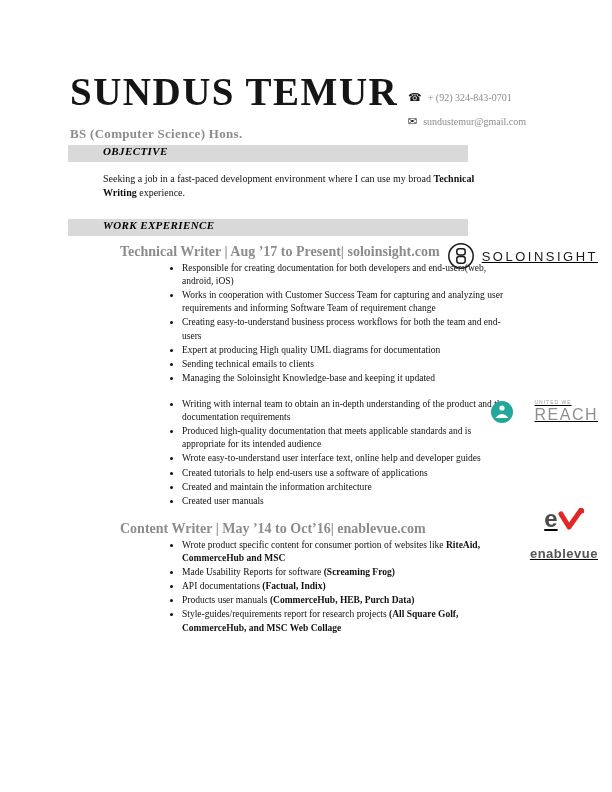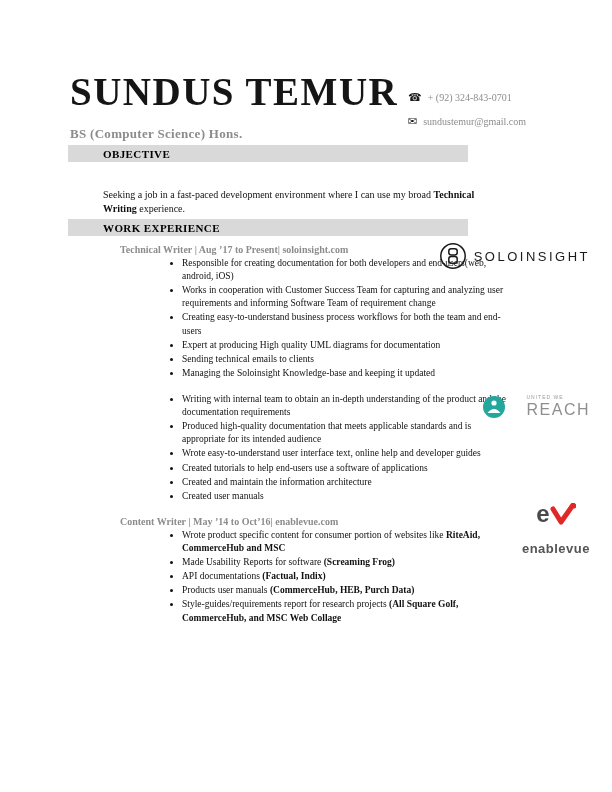--- a/index.html
+++ b/index.html
@@ -44,69 +44,70 @@
   .contact .cicon { color: #1a1a1a; font-size: 11px; font-family: "DejaVu Sans", sans-serif; }
   .contact.phone { top: 91px; }
   .contact.email { top: 115px; }
   .bar {
     position: absolute;
     left: 68px;
     width: 400px;
     height: 17px;
     background: #d9d9d9;
     display: flex;
-    align-items: center;
+    align-items: flex-start;
+    font-style: italic;
   }
   .bar .bar-label {
     margin-left: 35px;
     font-size: 11px;
     font-weight: bold;
     color: #000000;
     letter-spacing: 0.4px;
   }
   .bar.objective-bar { top: 145px; }
   .bar.work-bar { top: 219px; }
   .obj-text {
     position: absolute;
     left: 103px;
-    top: 188px;
+    top: 172px;
     width: 398px;
     margin: 0;
     font-size: 10px;
     line-height: 1.4;
     color: #111111;
   }
   .jobs {
     position: absolute;
     left: 120px;
     top: 244px;
     width: 478px;
   }
   .job { position: relative; margin-bottom: 13px; }
   .job-title {
-    font-size: 10px;
+    font-size: 14px;
     font-weight: bold;
     color: #8c8c8c;
     margin-bottom: 2px;
   }
   .job ul {
     margin: 2px 0 0 0;
     padding-left: 62px;
     width: 392px;
     list-style: disc;
   }
   .job li {
     font-size: 9.5px;
     line-height: 1.38;
     color: #111111;
     margin-bottom: 1px;
   }
   .b { font-weight: bold; }
 
-  .logo { position: absolute; right: 8px; }
+  .logo { position: absolute; right: 0; text-decoration: underline; }
   .logo-soloinsight { top: -2px; display: flex; align-items: center; gap: 7px; }
   .si-text {
     font-family: "Liberation Sans", sans-serif;
     font-size: 13px;
     letter-spacing: 2.5px;
     color: #1a1a1a;
   }
   .logo-unitedwereach { top: 2px; display: flex; align-items: center; gap: 20px; }
   .uwr-texts { display: flex; flex-direction: column; line-height: 1; }
   .uwr-top {

